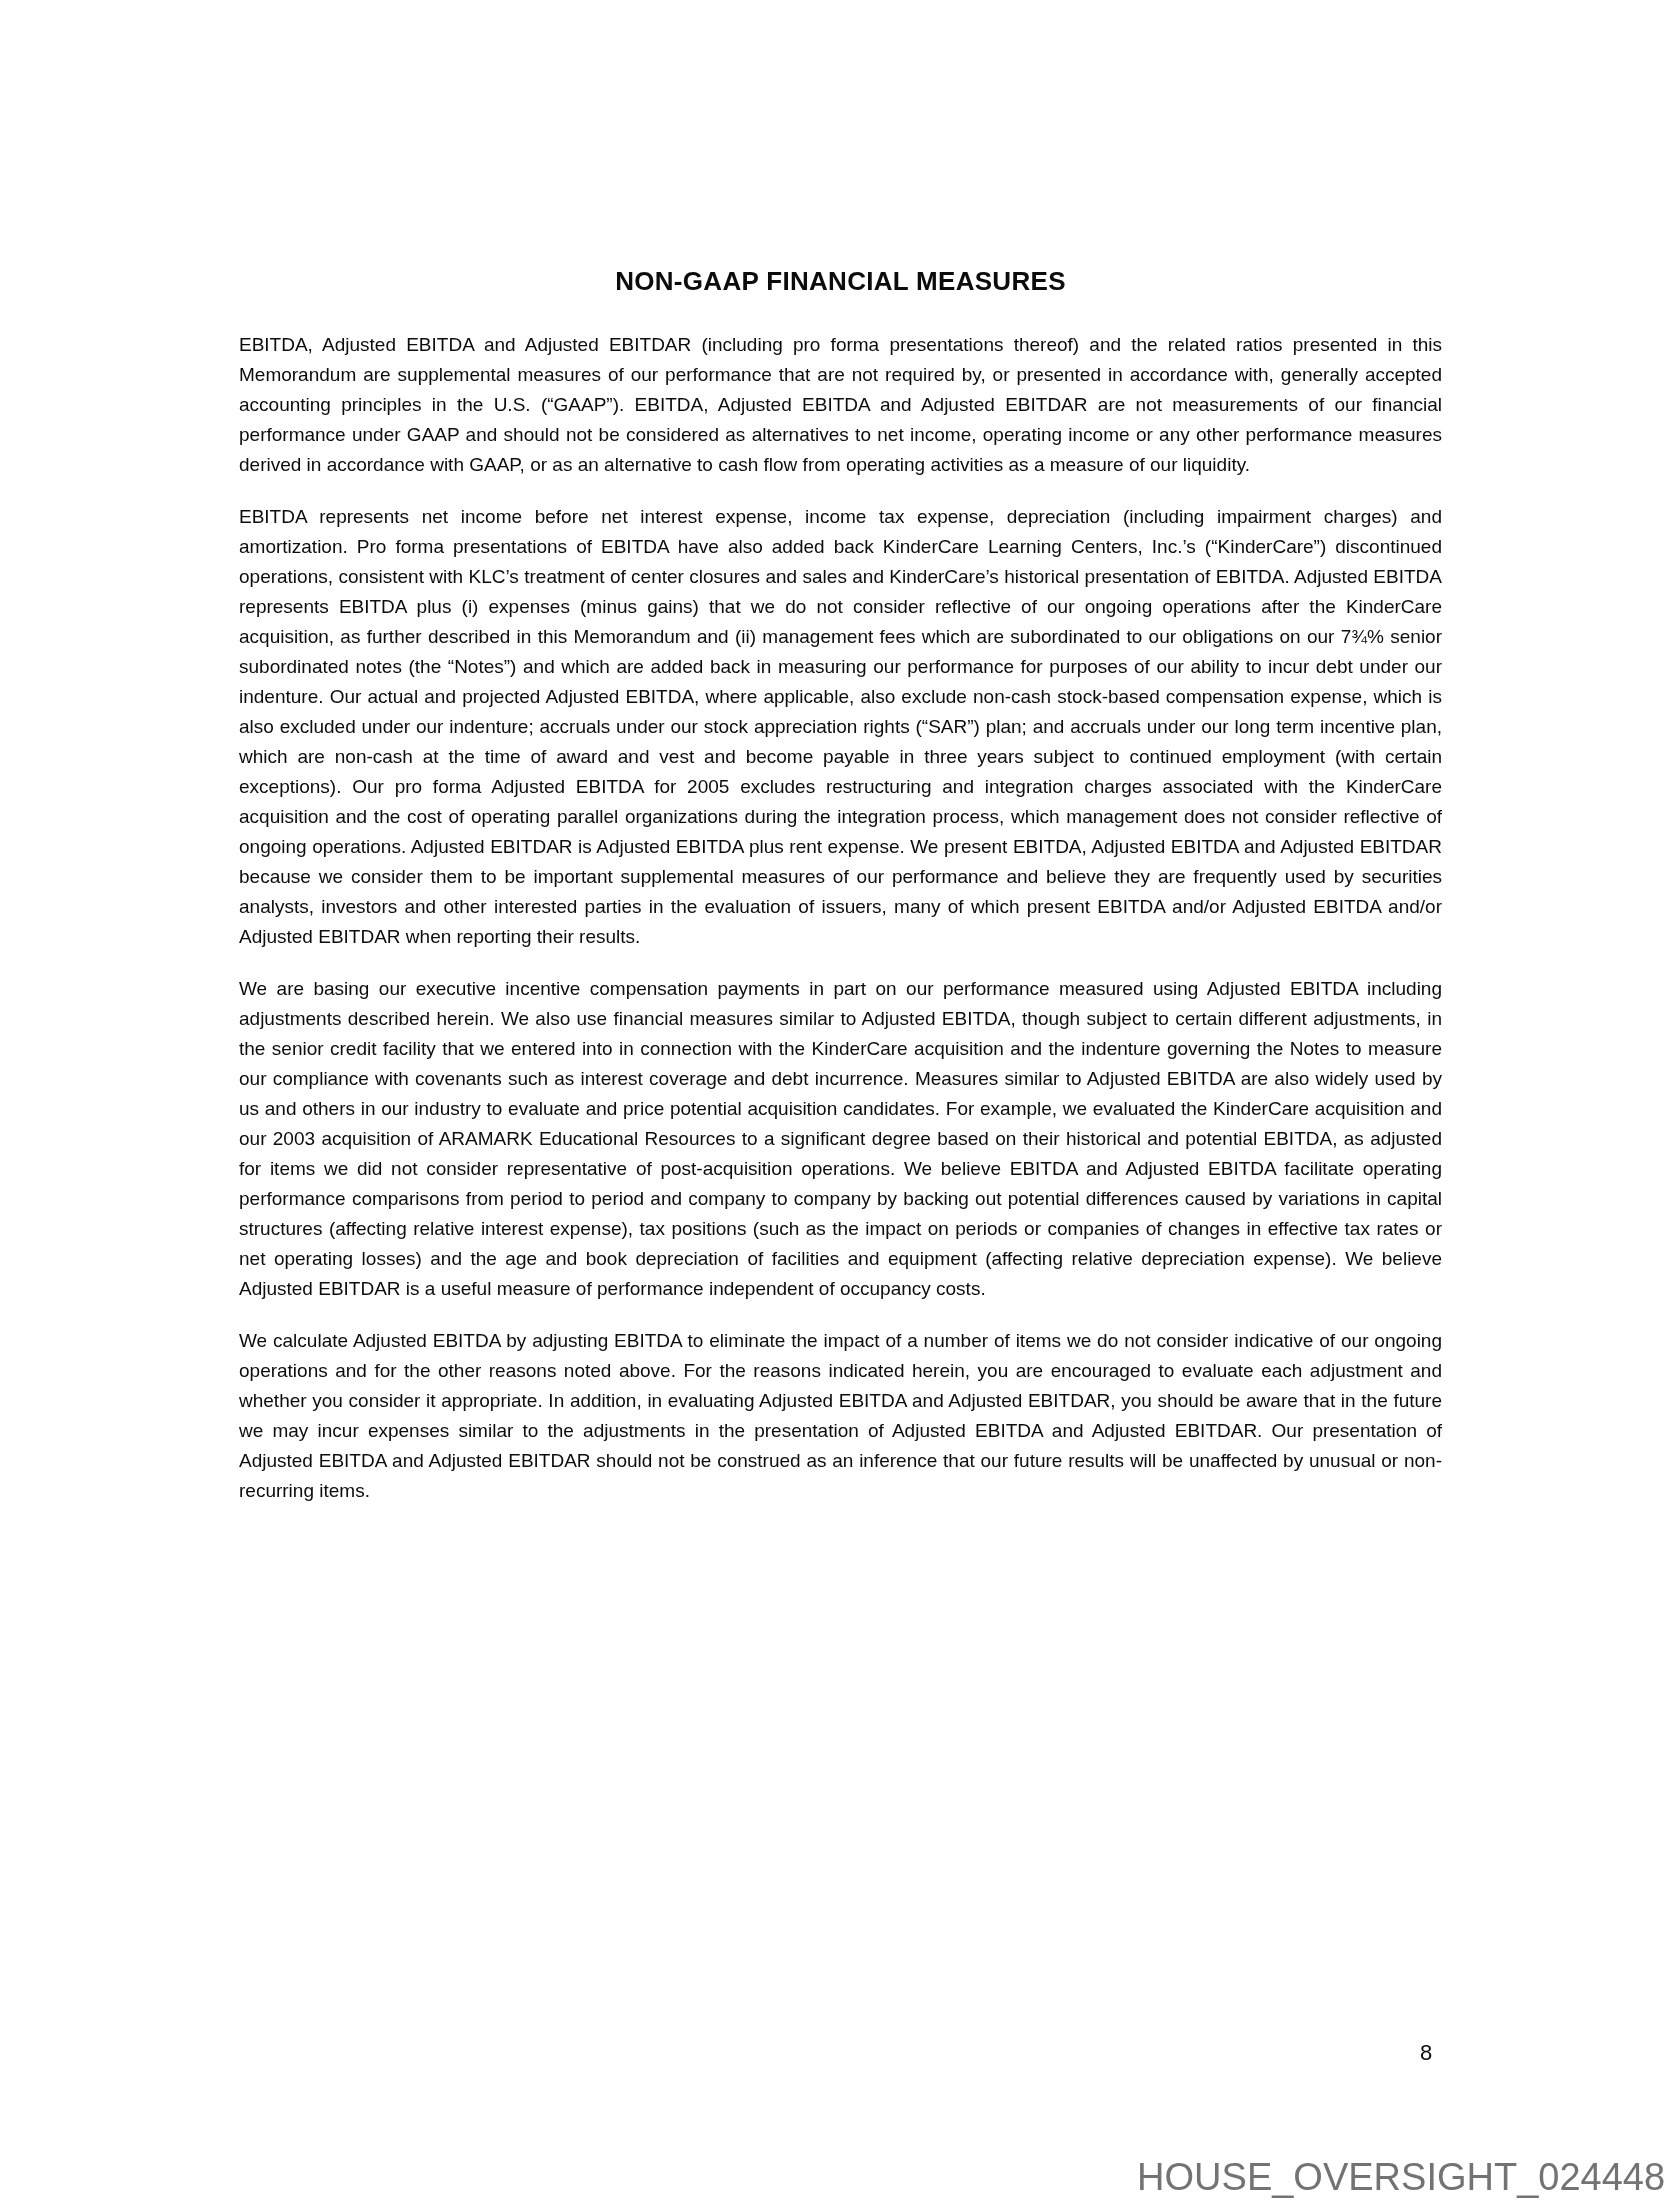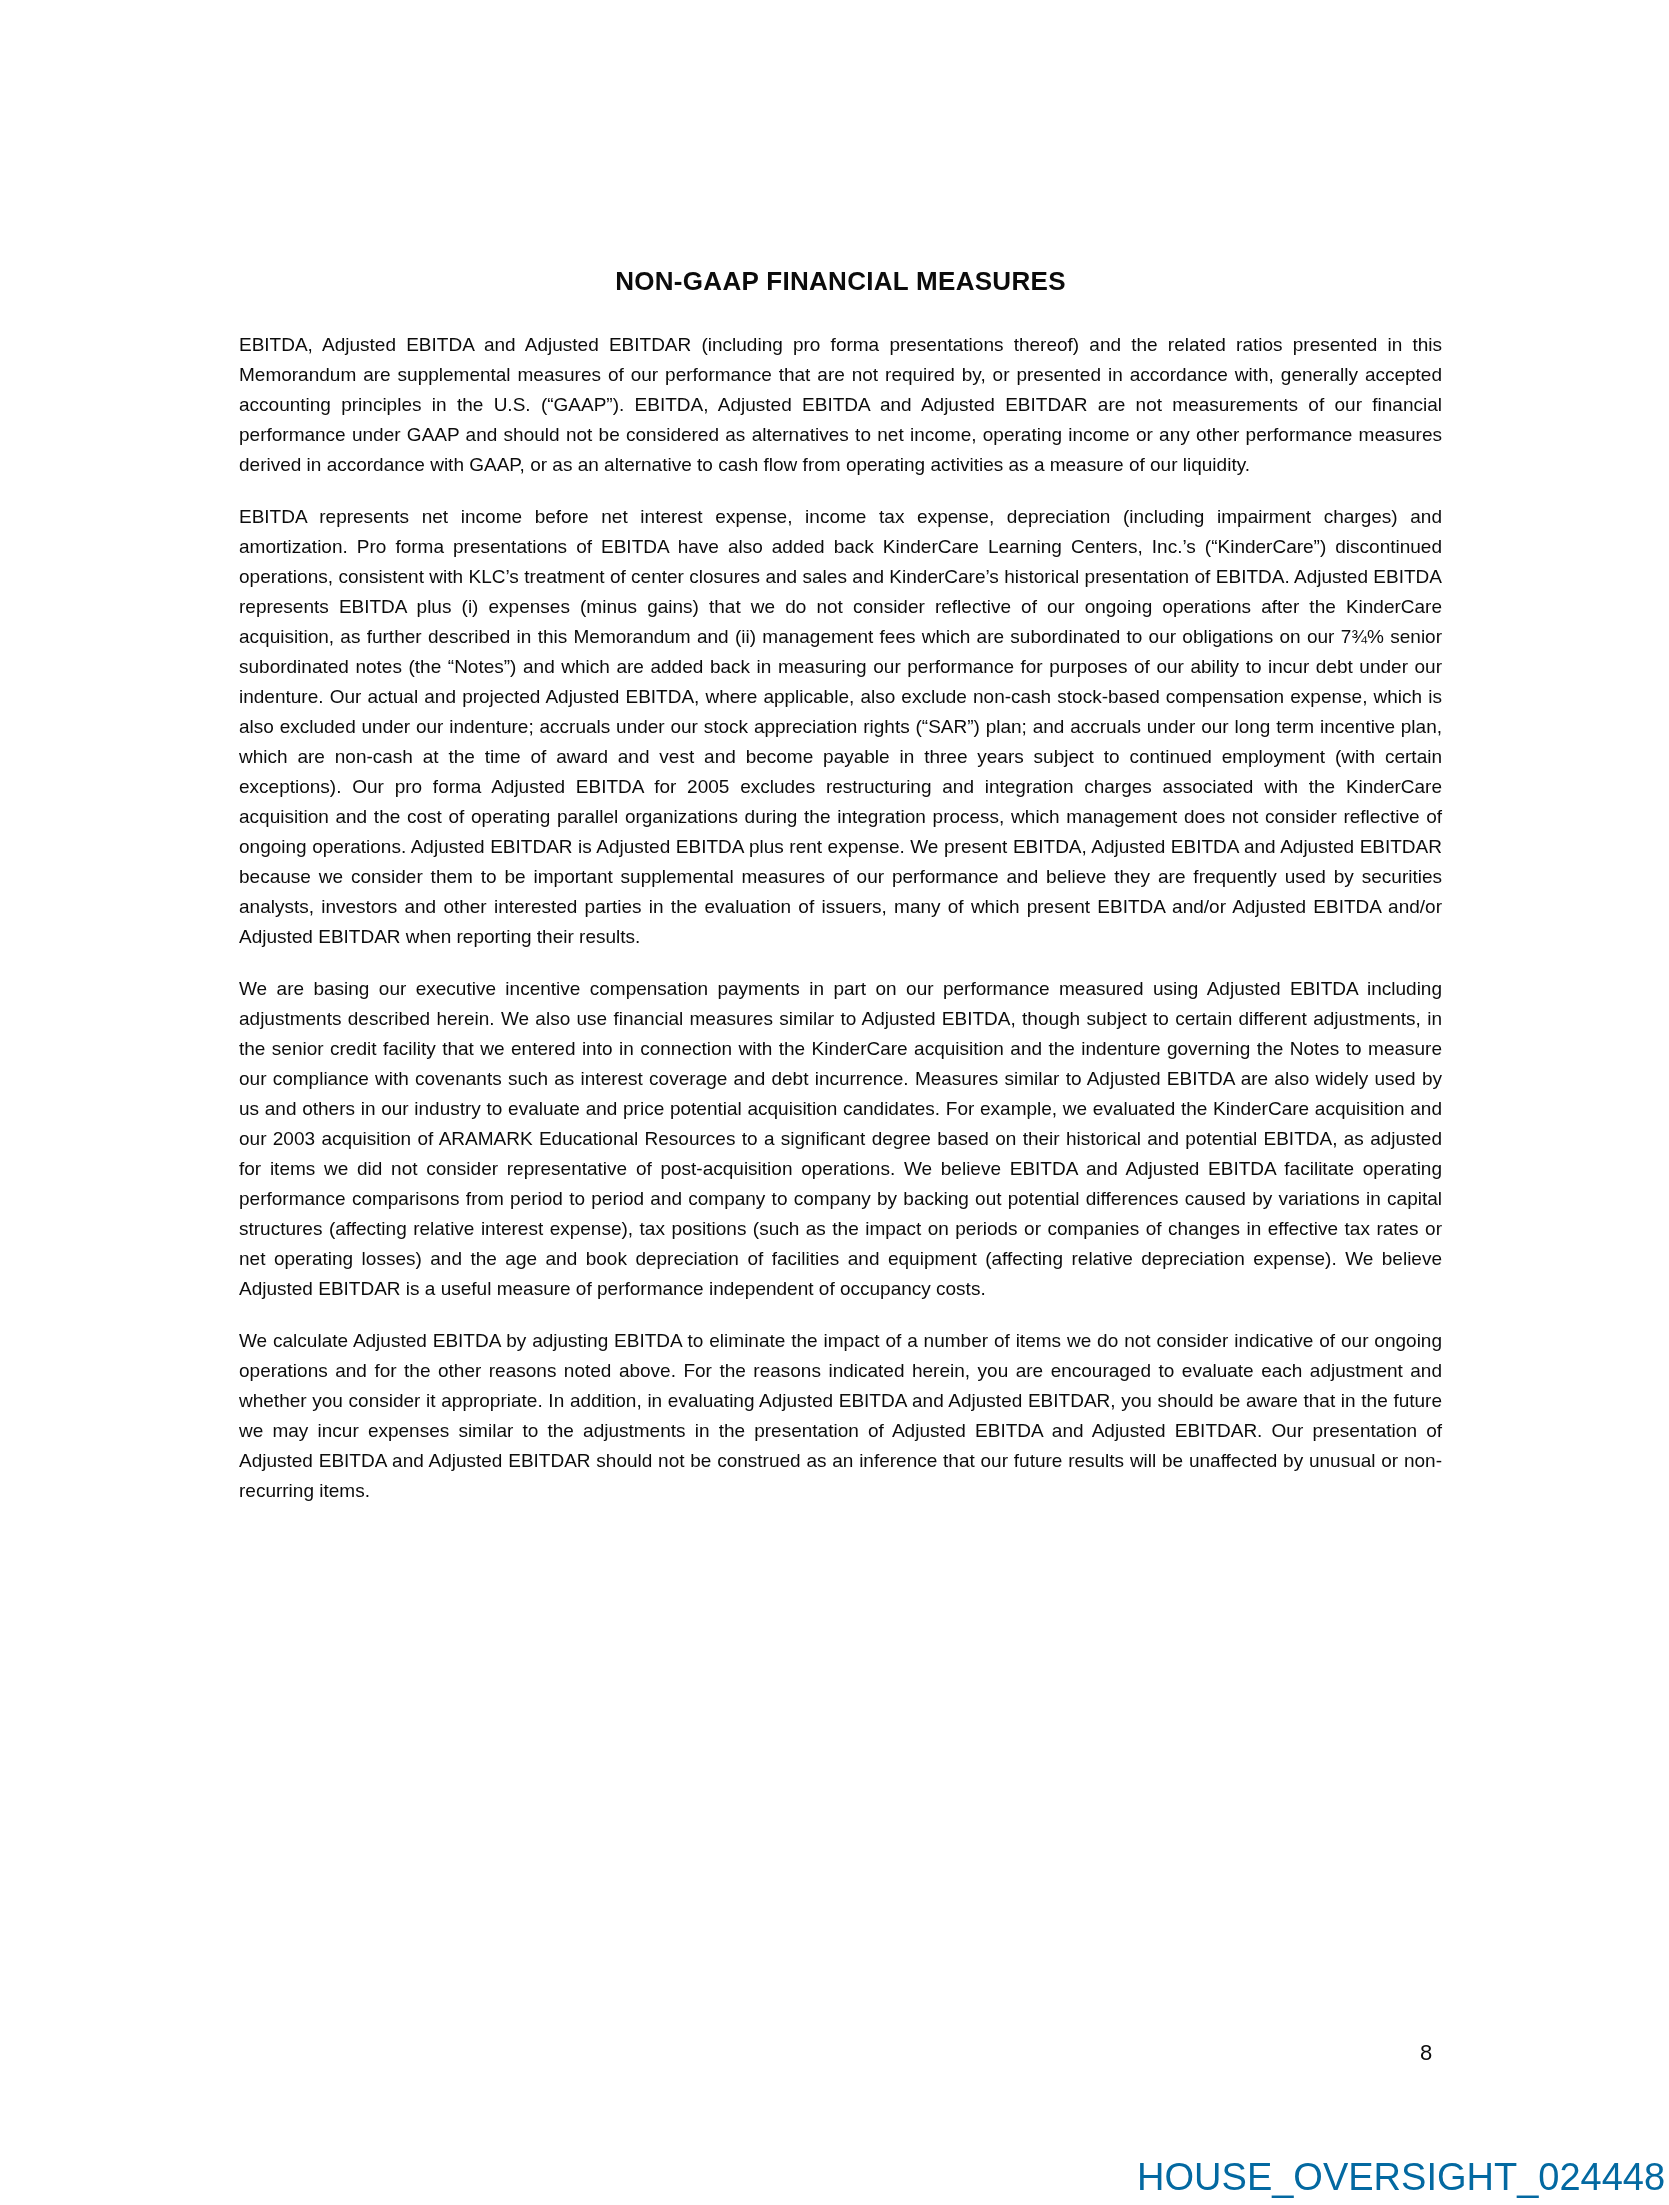--- a/index.html
+++ b/index.html
@@ -40,21 +40,21 @@
     position: absolute;
     left: 1420px;
     top: 2040px;
     font-size: 22px;
   }
   .bates-stamp {
     position: absolute;
     right: 3.9px;
     bottom: 6.5px;
     font-size: 38px;
-    color: #0369a1;
+    color: #737373;
     white-space: nowrap;
     margin-top: 44px;
   }
 </style>
 </head>
 <body>
 
 <div class="page">
   <div class="content">
     <h1 class="doc-title">NON-GAAP FINANCIAL MEASURES</h1>

